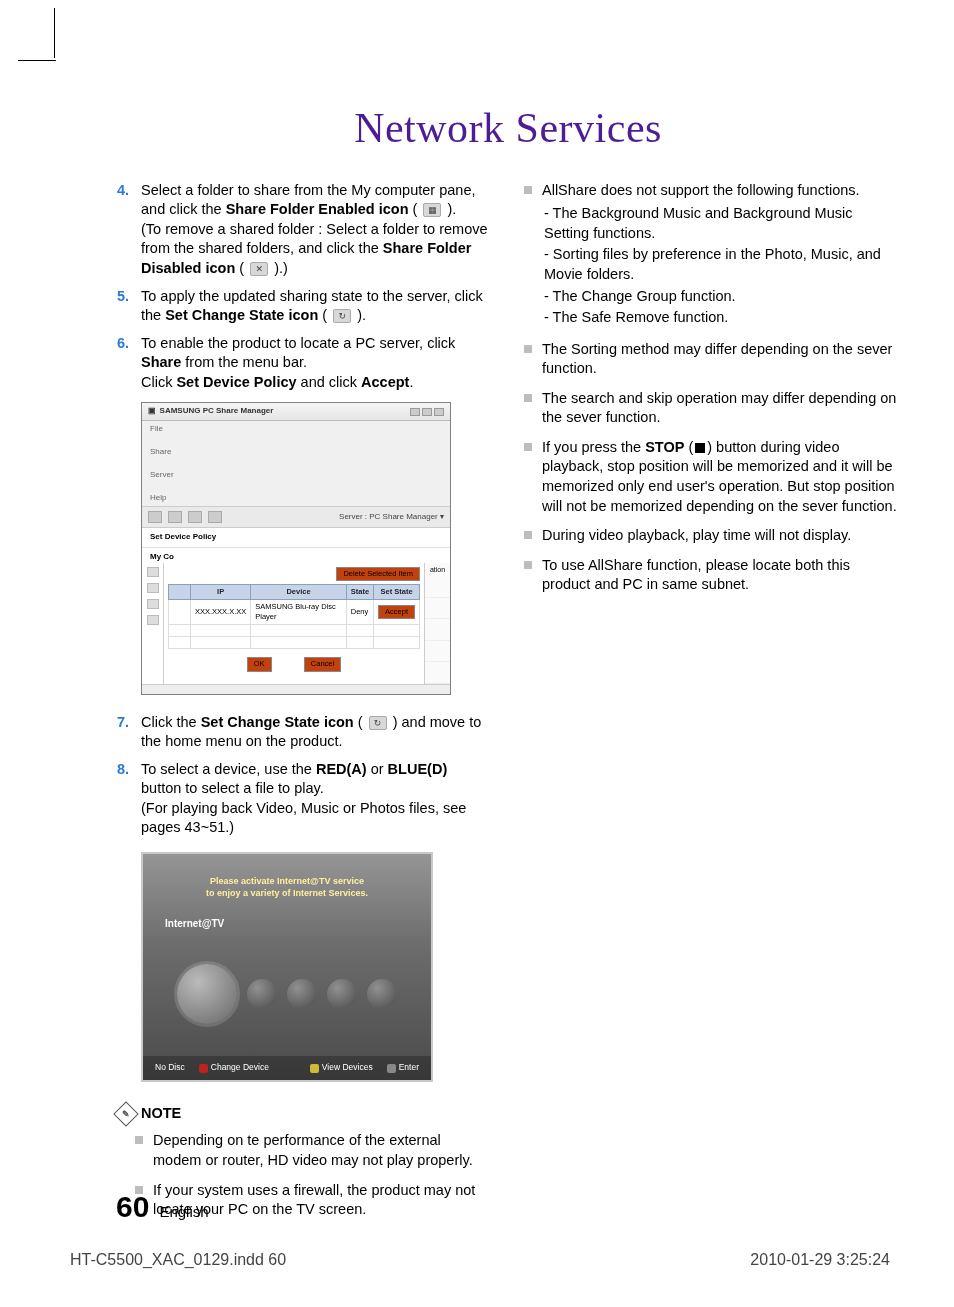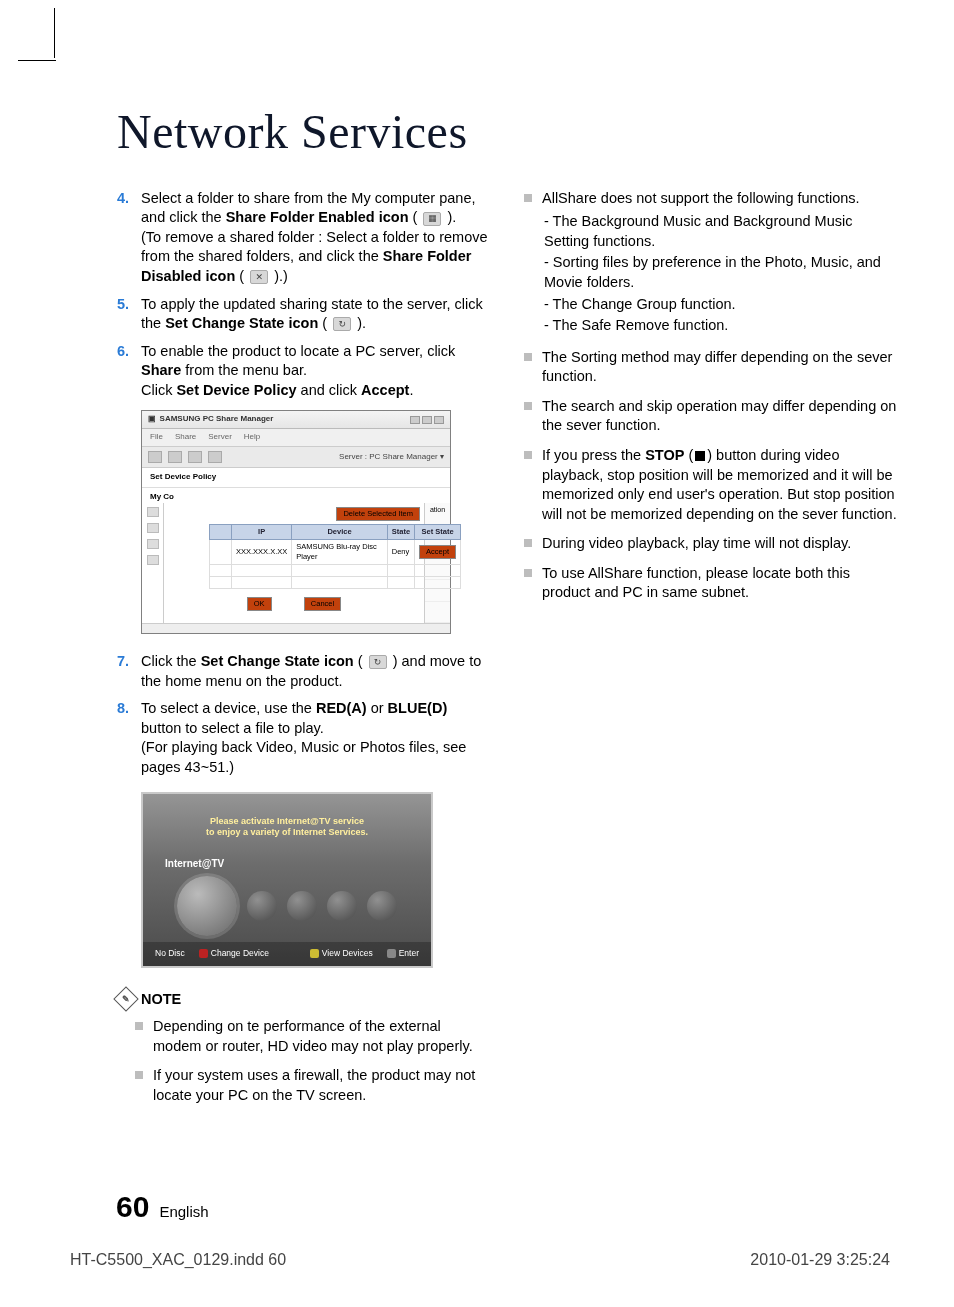--- a/index.html
+++ b/index.html
@@ -19,24 +19,25 @@
   .crop-marks {
     position: absolute;
     top: 0; left: 0;
   }
   .crop-h { position: absolute; width: 38px; height: 1px; background: #000; top: 60px; left: 18px; }
   .crop-v { position: absolute; width: 1px; height: 50px; background: #000; top: 8px; left: 54px; }
 
   h1 {
     font-family: "Times New Roman", serif;
     font-weight: 300;
-    font-size: 48px;
+    font-size: 42px;
     letter-spacing: 0.5px;
-    color: #0f172a;
+    color: #4c1d95;
     margin: 80px 0 24px 62px;
+    text-align: center;
   }
   .columns {
     display: flex;
     gap: 34px;
     margin-left: 62px;
     margin-right: 2px;
   }
   .col { flex: 1 1 0; }
 
   ol { list-style: none; }
@@ -79,20 +80,21 @@
   }
   .fig-title .sp { flex: 1; }
   .win-btn { width: 10px; height: 8px; background: #ccc; border: 1px solid #999; margin-left: 2px; }
   .menubar {
     display: flex;
     gap: 12px;
     padding: 3px 8px;
     color: #666;
     border-bottom: 1px solid #ccc;
     background: #f0f0f0;
+    flex-direction: column;
   }
   .toolbar {
     display: flex;
     align-items: center;
     padding: 4px 6px;
     background: #eaeaea;
     border-bottom: 1px solid #ccc;
   }
   .toolbar .tb-icon { width: 14px; height: 12px; background: #ccc; border: 1px solid #aaa; margin-right: 6px; }
   .toolbar .sp { flex: 1; }
@@ -113,21 +115,20 @@
     border: 1px solid #888;
     padding: 1px 6px;
     font-size: 7.5px;
     text-align: center;
   }
   .del-row { text-align: right; margin-bottom: 3px;}
   table.grid {
     width: 100%;
     border-collapse: collapse;
     font-size: 7.5px;
-    margin-left: 41px;
   }
   table.grid th {
     background: #c7d4e8;
     border: 1px solid #8aa0c0;
     padding: 2px 4px;
     color: #223;
   }
   table.grid td {
     border: 1px solid #ddd;
     padding: 2px 4px;
@@ -139,21 +140,21 @@
     width: 26px;
     border-left: 1px solid #ccc;
     background: #fafafa;
     display:flex; flex-direction: column;
   }
   .right-strip .cell { flex:1; border-bottom:1px solid #eee;}
 
   
   .fig-tv {
     width: 292px;
-    height: 176px;
+    height: 230px;
     margin: 14px 0 22px 24px;
     border: 2px solid #c9c9c9;
     background: linear-gradient(#959595, #6d6d6d 40%, #4a4a4a);
     color: #fff;
     font-size: 9px;
     position: relative;
     display: flex;
     flex-direction: column;
   }
   .tv-msg {

